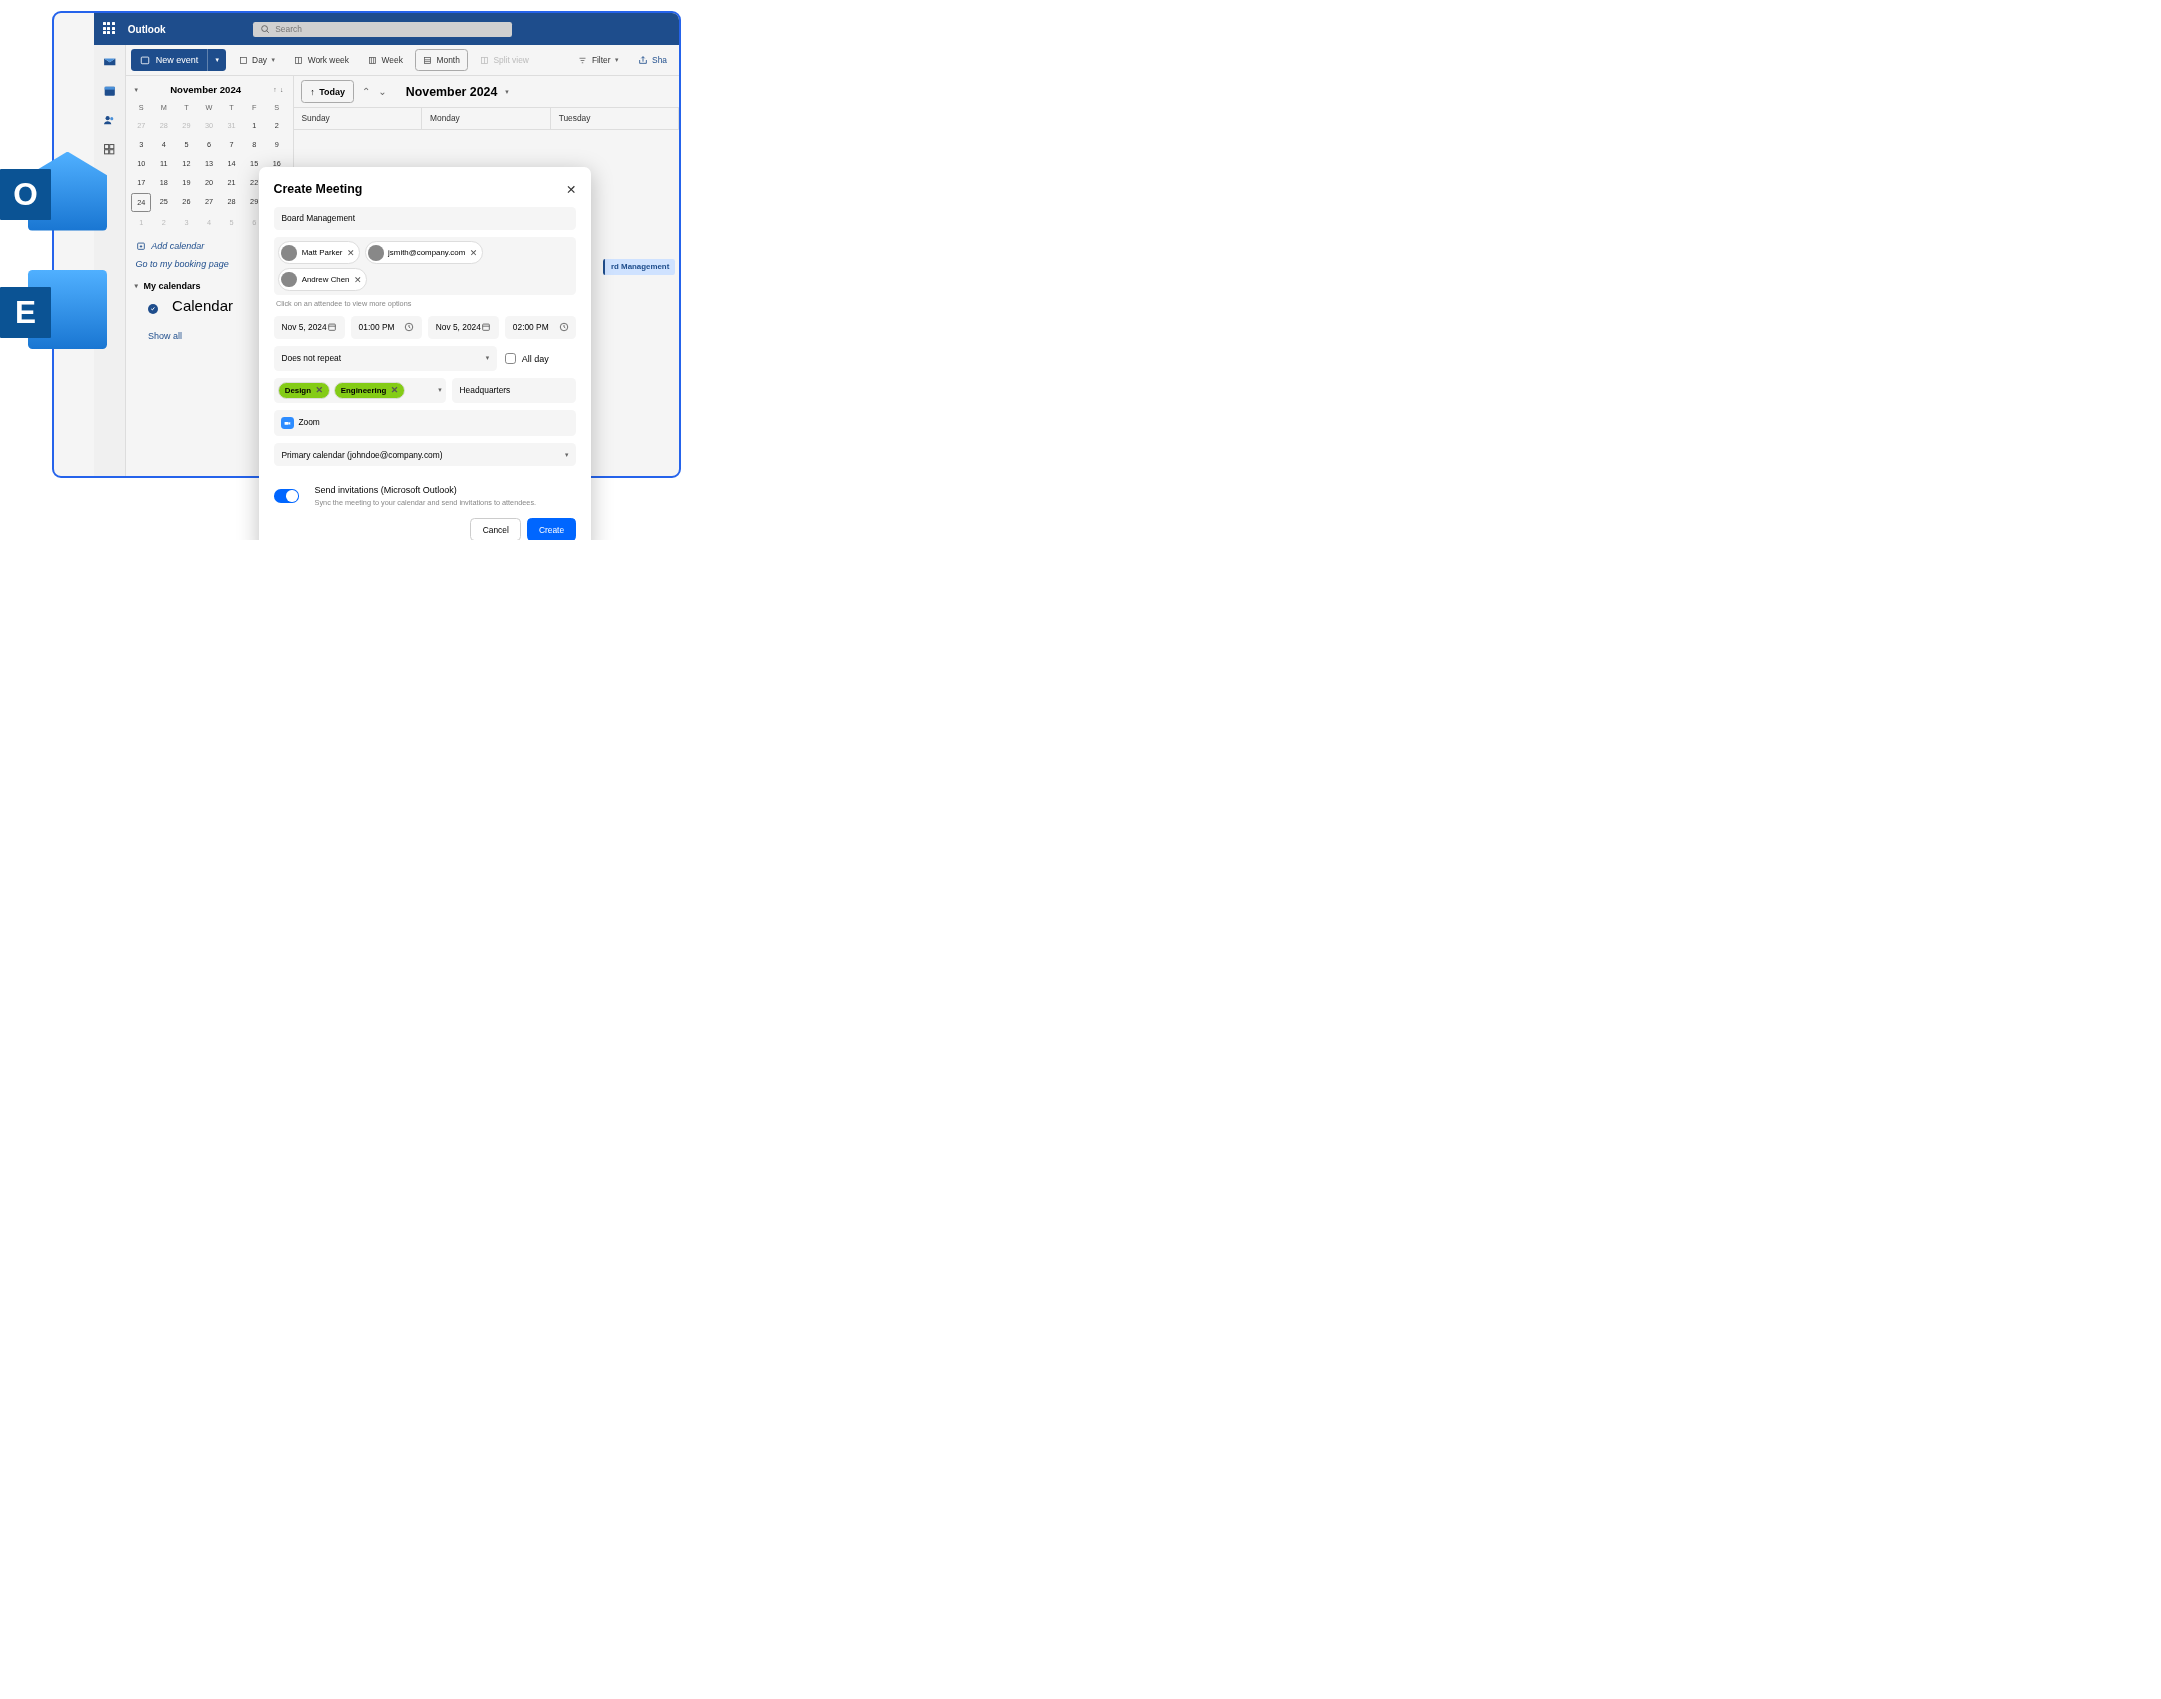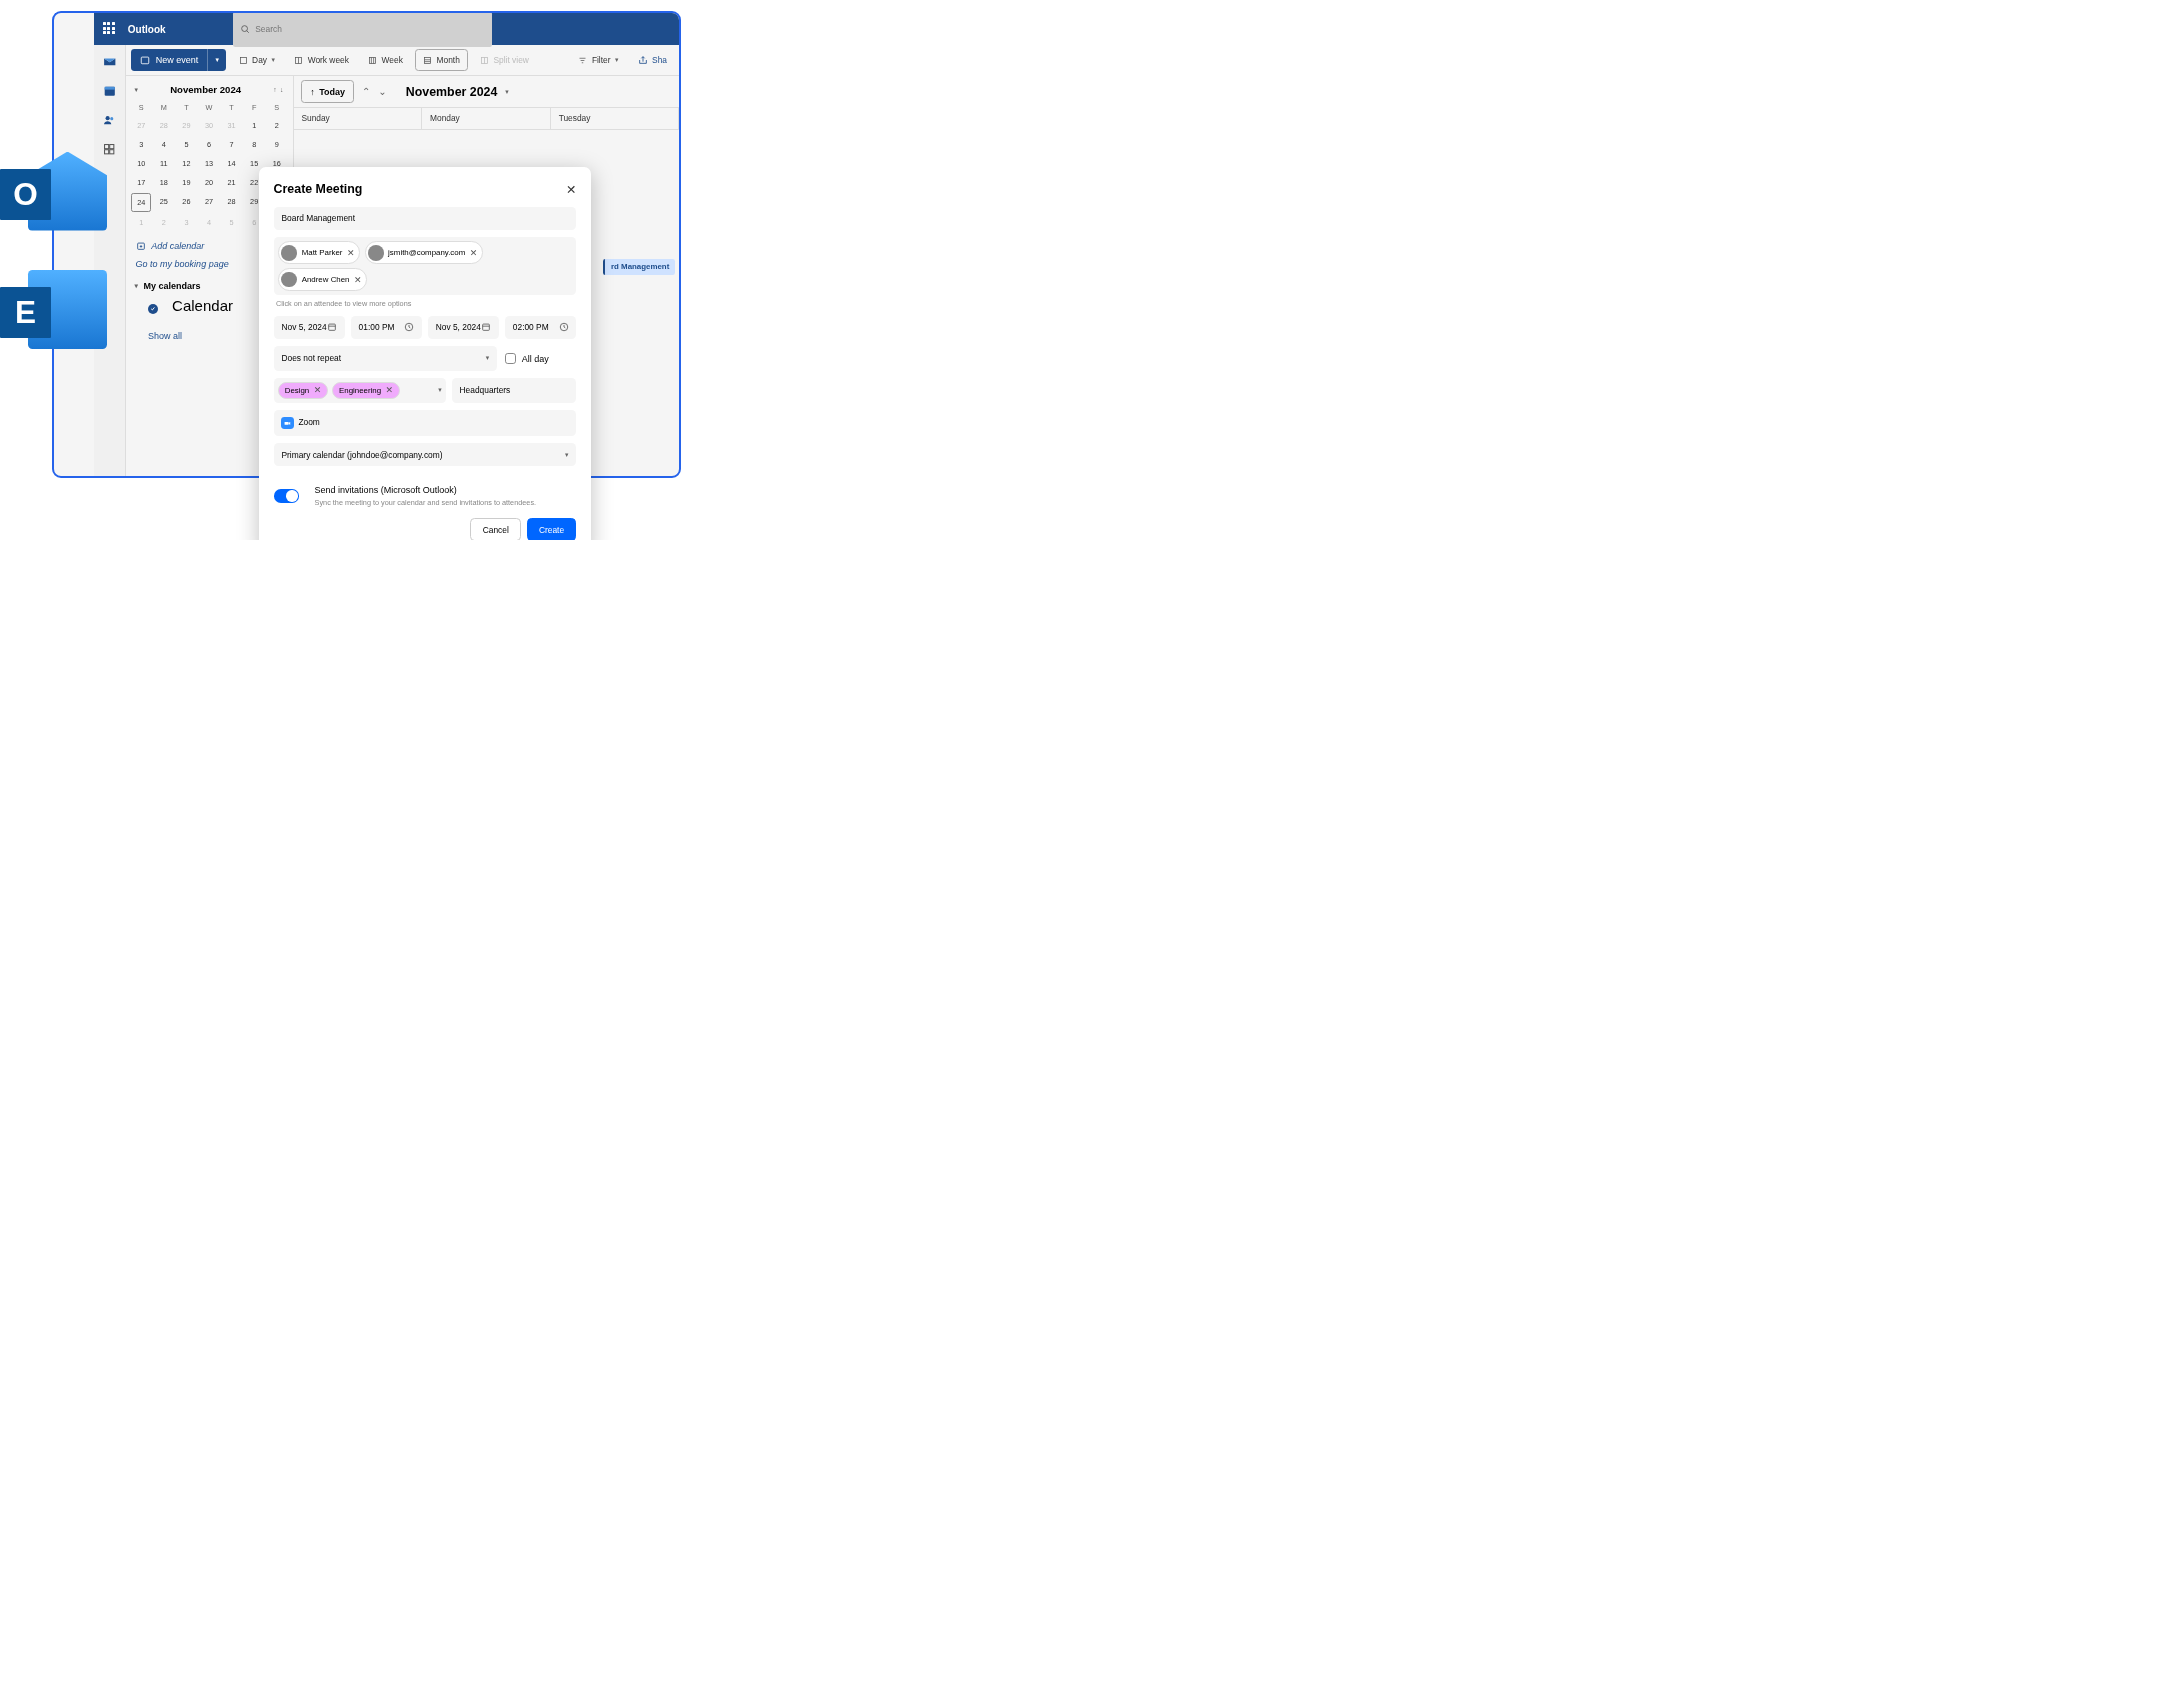--- a/index.html
+++ b/index.html
@@ -4,21 +4,21 @@
 <style>
 * { box-sizing: border-box; margin: 0; padding: 0; font-family: 'Segoe UI', -apple-system, sans-serif; }
 body { background: #fff; width: 687px; height: 540px; position: relative; }
 
 .app-frame { position: absolute; top: 11.3px; left: 52px; right: 5.6px; bottom: 62px; border: 2.3px solid #2563eb; border-radius: 9px; overflow: hidden; background: #f5f5f5; padding-left: 40px; }
 
 .titlebar { background: #1e4d8c; height: 31.5px; display: flex; align-items: center; padding: 0 9px; gap: 11.3px; }
 .waffle { width: 13.5px; height: 13.5px; cursor: pointer; display: grid; grid-template-columns: repeat(3,2.8px); grid-template-rows: repeat(3,2.8px); gap: 1.7px; }
 .waffle span { background: #fff; border-radius: 0.6px; }
 .app-name { color: #fff; font-weight: 600; font-size: 10px; }
-.searchbox { flex: 0 0 259px; margin-left: 56px; background: #d0d0d0; border-radius: 2.3px; height: 35px; display: flex; align-items: center; padding: 0 6.8px; gap: 5.6px; }
+.searchbox { flex: 0 0 259px; margin-left: 76px; background: #d0d0d0; border-radius: 2.3px; height: 15px; display: flex; align-items: center; padding: 0 6.8px; gap: 5.6px; }
 .searchbox input { border: none; background: transparent; flex: 1; font-size: 8.4px; outline: none; }
 
 .content-row { display: flex; height: calc(100% - 31.5px); }
 .rail { width: 31.5px; background: #f0f0f0; border-right: 0.6px solid #ddd; display: flex; flex-direction: column; align-items: center; padding-top: 10px; gap: 15.8px; }
 .rail-icon { width: 13.5px; height: 13.5px; display: flex; align-items: center; justify-content: center; color: #1e4d8c; cursor: pointer; }
 
 .main { flex: 1; display: flex; flex-direction: column; }
 .tabs { height: 27px; display: flex; align-items: center; padding: 0 10px; gap: 17px; border-bottom: 0.6px solid #ddd; }
 .hamburger { width: 12.4px; cursor: pointer; }
 .hamburger div { height: 1.1px; background: #555; margin: 2.3px 0; }
@@ -71,21 +71,21 @@
 .chip { background: #fff; border: 0.6px solid #ddd; border-radius: 11.3px; padding: 2.3px 4.5px 2.3px 2.3px; display: flex; align-items: center; gap: 4.5px; font-size: 7.9px; }
 .avatar { width: 15.8px; height: 15.8px; border-radius: 50%; background: #888; }
 .chip-x { cursor: pointer; font-size: 9px; color: #555; }
 .hint { font-size: 7.3px; color: #888; margin-bottom: 7.9px; padding-left: 2.3px; }
 .row2 { display: flex; gap: 5.6px; margin-bottom: 6.8px; }
 .dtfield { flex: 1; background: #f5f5f5; border-radius: 4.5px; padding: 6.8px 7.9px; font-size: 8.4px; display: flex; justify-content: space-between; align-items: center; }
 .ddfield { flex: 1; background: #f5f5f5; border-radius: 4.5px; padding: 6.8px 7.9px; font-size: 8.4px; display: flex; justify-content: space-between; align-items: center; }
 .checkbox-row { display: flex; align-items: flex-end; gap: 5.6px; padding: 6.8px 2.3px; }
 .cbox { width: 11.3px; height: 11.3px; border: 1.1px solid #888; border-radius: 2.8px; }
 .tags { background: #f5f5f5; border-radius: 4.5px; padding: 4.5px; display: flex; gap: 4.5px; align-items: center; }
-.tag { background: #f0abfc; border: 0.6px solid #ddd; border-radius: 9px; padding: 2.3px 5.6px; display: flex; align-items: center; gap: 4.5px; font-size: 7.9px; }
+.tag { background: #84cc16; border: 0.6px solid #ddd; border-radius: 9px; padding: 2.3px 5.6px; display: flex; align-items: center; gap: 4.5px; font-size: 7.9px; font-weight: bold; }
 .zoom-ico { width: 12.4px; height: 12.4px; background: #2d8cff; border-radius: 3.4px; display: inline-flex; align-items: center; justify-content: center; margin-right: 4.5px; }
 .toggle-row { display: flex; align-items: center; gap: 16px; margin-bottom: 11.3px; margin-top: 19px; }
 .toggle { width: 25px; height: 13.5px; background: #0066ff; border-radius: 6.8px; position: relative; cursor: pointer; flex-shrink: 0; }
 .toggle::after { content: ''; position: absolute; right: 1.1px; top: 1.1px; width: 11.3px; height: 11.3px; background: #fff; border-radius: 50%; }
 .toggle-text .sub { font-size: 7.3px; color: #888; margin-top: 2.3px; }
 .actions { display: flex; justify-content: flex-end; gap: 5.6px; }
 .btn { padding: 5.6px 11.3px; border-radius: 4.5px; font-size: 8.4px; cursor: pointer; border: 0.6px solid #ccc; background: #fff; }
 .btn.primary { background: #0066ff; color: #fff; border-color: #0066ff; }
 
 .icon-svg { width: 10px; height: 10px; }

